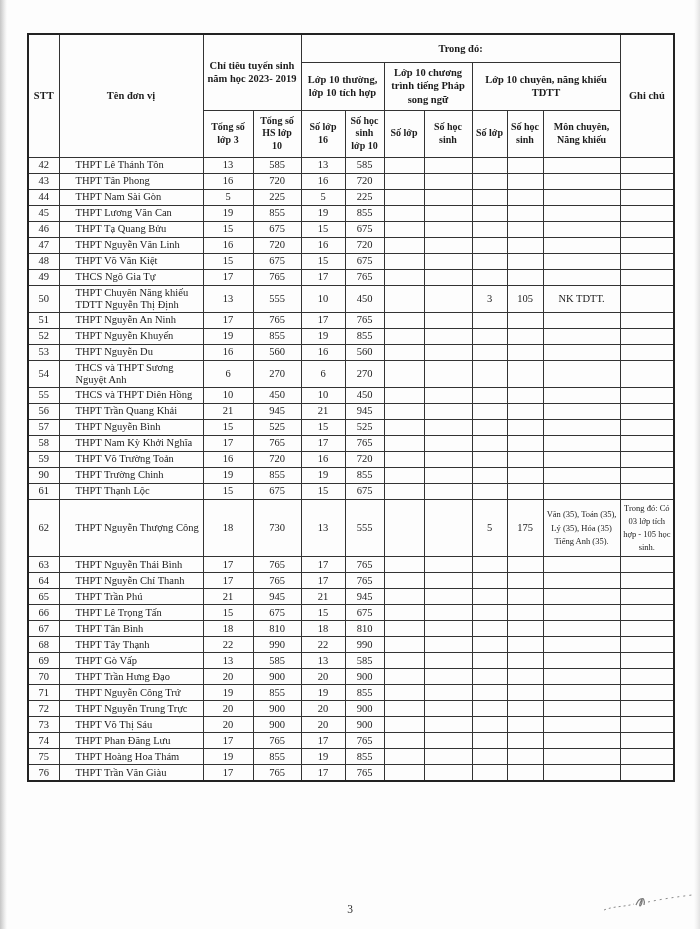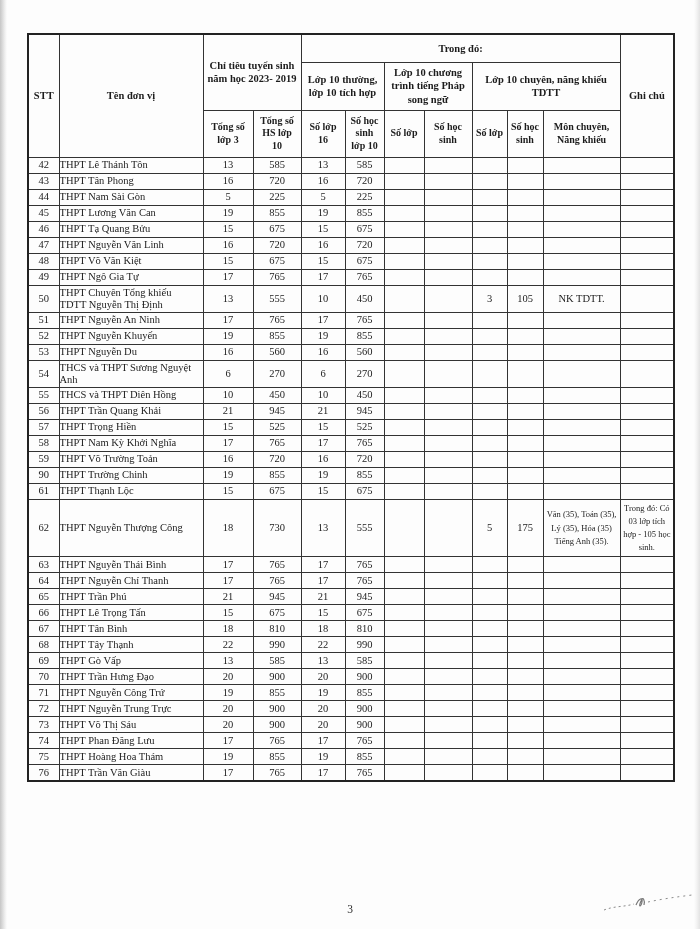--- a/index.html
+++ b/index.html
@@ -44,21 +44,21 @@
   tr.h3 { height: 47px; }
   th.small-h { font-size: 10px; }
   tbody tr { height: 16px; }
   tbody td {
     font-size: 10.5px;
     text-align: center;
     line-height: 1.15;
   }
   tbody td.name {
     text-align: left;
-    padding-left: 0;
+    padding-left: 16px;
     font-size: 10.5px;
   }
   tbody td.small {
     font-size: 8.5px;
     line-height: 1.55;
     padding: 2px;
   }
   .page-number {
     position: absolute;
     left: 0; top: 903px; width: 700px;
@@ -211,35 +211,35 @@
         <td>675</td>
         <td></td>
         <td></td>
         <td></td>
         <td></td>
         <td></td>
         <td></td>
       </tr>
       <tr>
         <td>49</td>
-        <td class="name">THPT Ngô Gia Tự</td>
+        <td class="name">THCS Ngô Gia Tự</td>
         <td>17</td>
         <td>765</td>
         <td>17</td>
         <td>765</td>
         <td></td>
         <td></td>
         <td></td>
         <td></td>
         <td></td>
         <td></td>
       </tr>
       <tr>
         <td>50</td>
-        <td class="name">THPT Chuyên Tổng khiếu TDTT Nguyễn Thị Định</td>
+        <td class="name">THPT Chuyên Năng khiếu TDTT Nguyễn Thị Định</td>
         <td>13</td>
         <td>555</td>
         <td>10</td>
         <td>450</td>
         <td></td>
         <td></td>
         <td>3</td>
         <td>105</td>
         <td>NK TDTT.</td>
         <td></td>
@@ -323,21 +323,21 @@
         <td>945</td>
         <td></td>
         <td></td>
         <td></td>
         <td></td>
         <td></td>
         <td></td>
       </tr>
       <tr>
         <td>57</td>
-        <td class="name">THPT Trọng Hiền</td>
+        <td class="name">THPT Nguyễn Bình</td>
         <td>15</td>
         <td>525</td>
         <td>15</td>
         <td>525</td>
         <td></td>
         <td></td>
         <td></td>
         <td></td>
         <td></td>
         <td></td>

